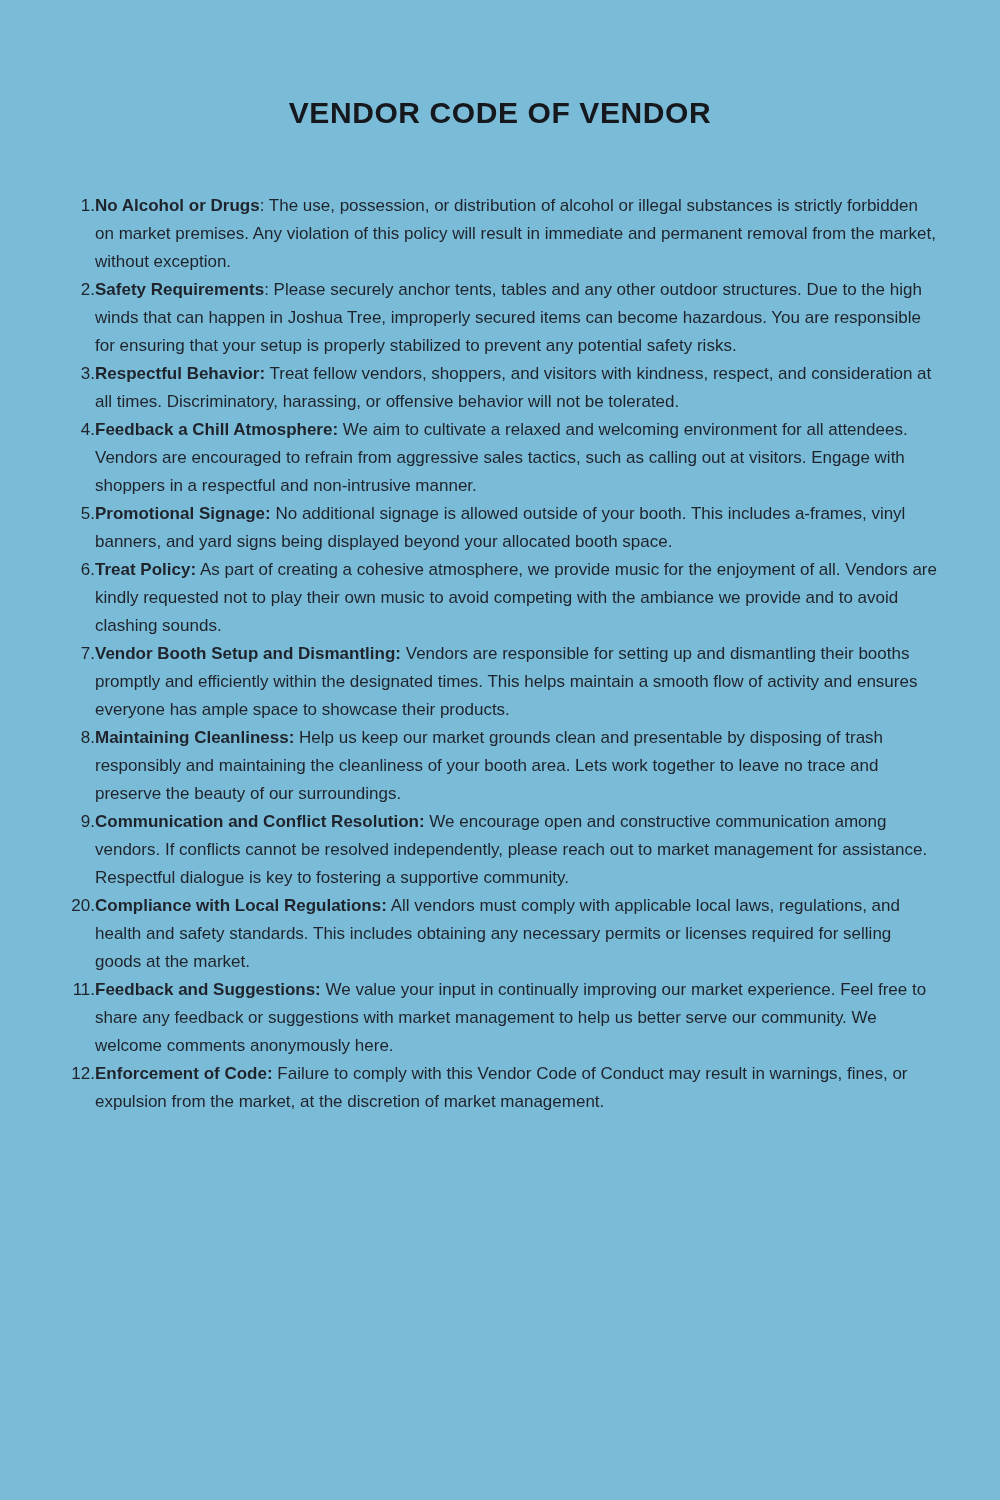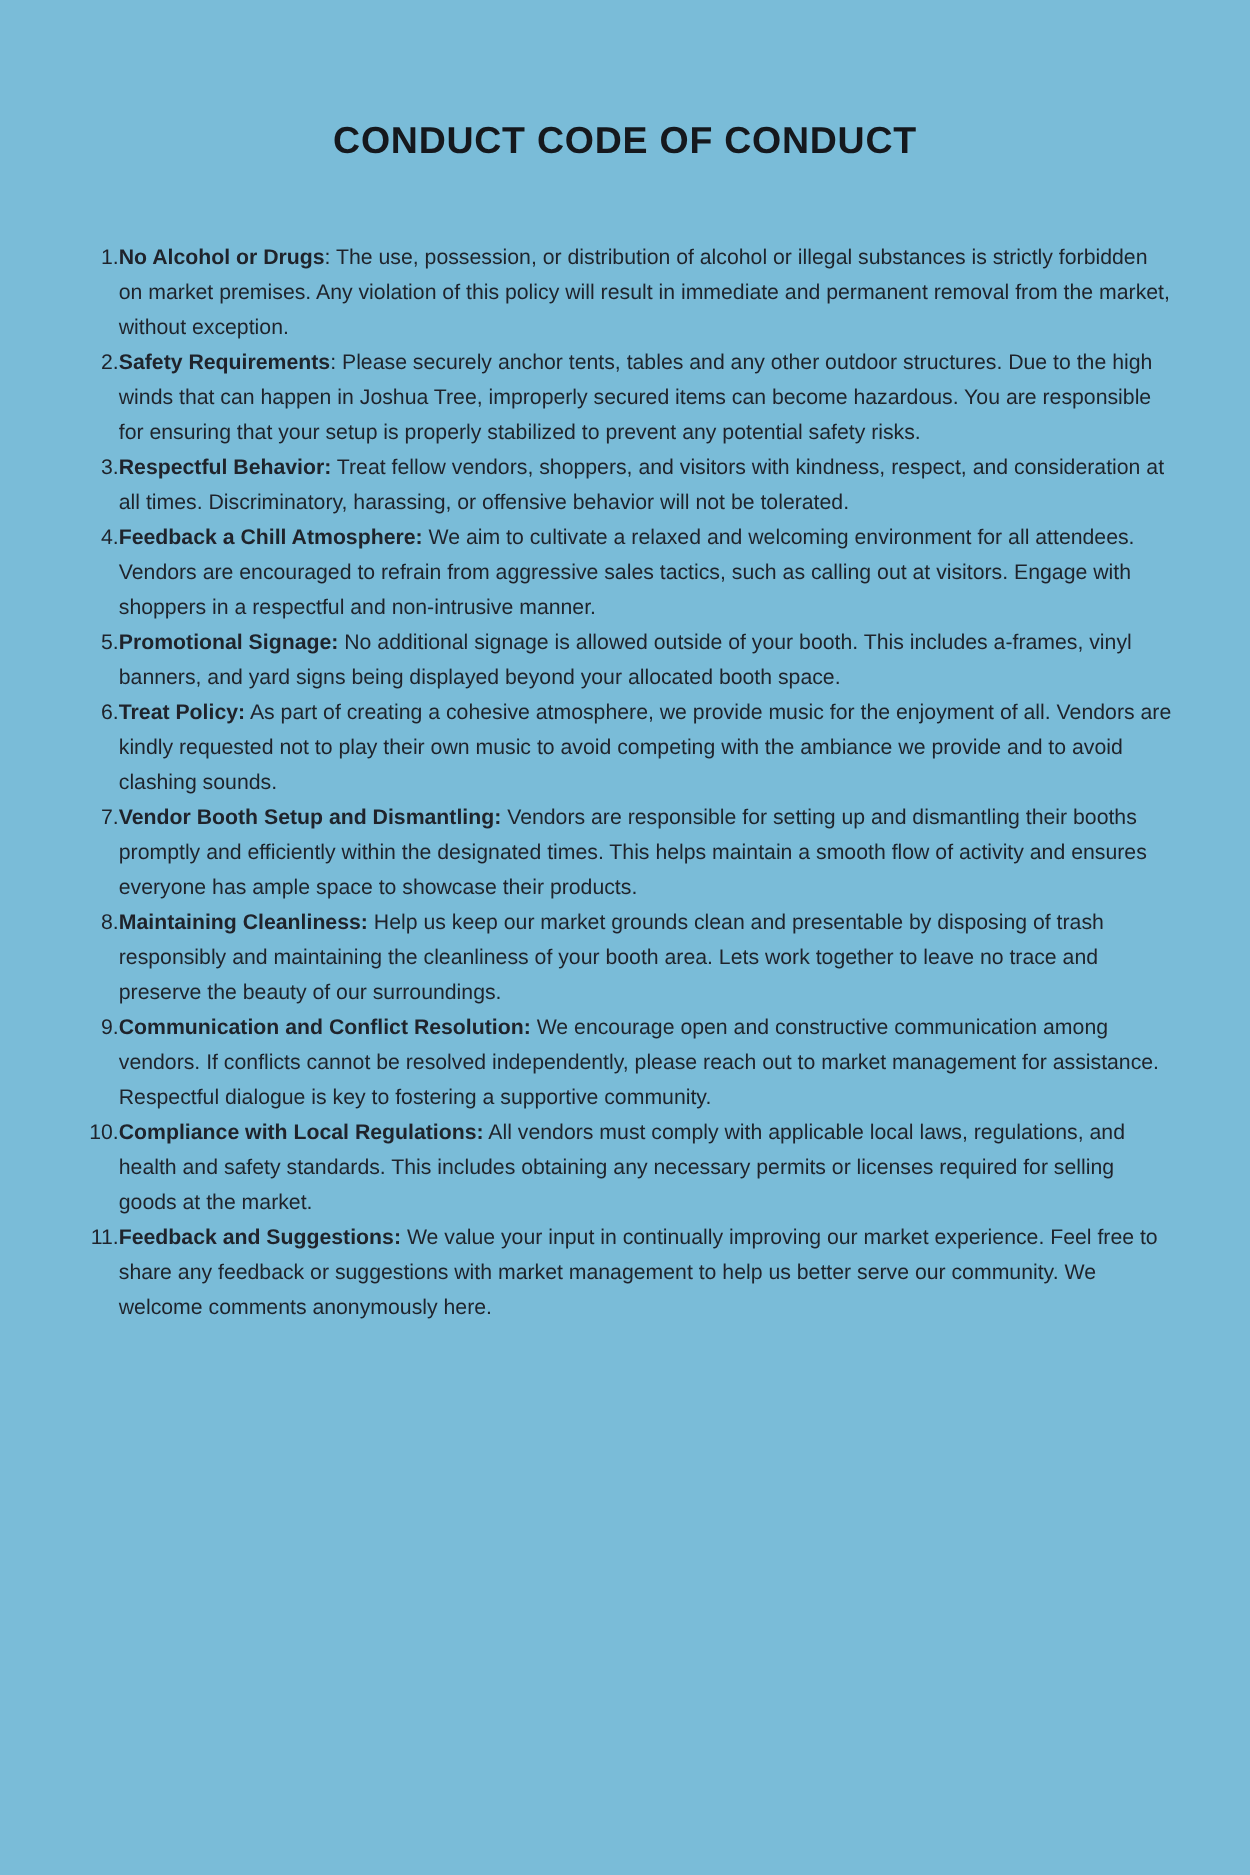--- a/index.html
+++ b/index.html
@@ -64,27 +64,28 @@
     text-align: center;
     font-size: 17px;
     font-weight: 700;
     line-height: 28.5px;
   }
 </style>
 </head>
 <body>
 
 <div class="page">
-  <h1 class="title">CONDUCT CODE OF CONDUCT</h1>
+  <h1 class="title">VENDOR CODE OF VENDOR</h1>
   <ol class="rules">
       <li><span class="num">1.</span><span class="label">No Alcohol or Drugs</span><span>: </span><span>The use, possession, or distribution of alcohol or illegal substances is strictly forbidden on market premises. Any violation of this policy will result in immediate and permanent removal from the market, without exception.</span></li>
       <li><span class="num">2.</span><span class="label">Safety Requirements</span><span>: </span><span>Please securely anchor tents, tables and any other outdoor structures. Due to the high winds that can happen in Joshua Tree, improperly secured items can become hazardous. You are responsible for ensuring that your setup is properly stabilized to prevent any potential safety risks.</span></li>
       <li><span class="num">3.</span><span class="label">Respectful Behavior:</span><span> </span><span>Treat fellow vendors, shoppers, and visitors with kindness, respect, and consideration at all times. Discriminatory, harassing, or offensive behavior will not be tolerated.</span></li>
       <li><span class="num">4.</span><span class="label">Feedback a Chill Atmosphere:</span><span> </span><span>We aim to cultivate a relaxed and welcoming environment for all attendees. Vendors are encouraged to refrain from aggressive sales tactics, such as calling out at visitors. Engage with shoppers in a respectful and non-intrusive manner.</span></li>
       <li><span class="num">5.</span><span class="label">Promotional Signage:</span><span> </span><span>No additional signage is allowed outside of your booth. This includes a-frames, vinyl banners, and yard signs being displayed beyond your allocated booth space.</span></li>
       <li><span class="num">6.</span><span class="label">Treat Policy:</span><span> </span><span>As part of creating a cohesive atmosphere, we provide music for the enjoyment of all. Vendors are kindly requested not to play their own music to avoid competing with the ambiance we provide and to avoid clashing sounds.</span></li>
       <li><span class="num">7.</span><span class="label">Vendor Booth Setup and Dismantling:</span><span> </span><span>Vendors are responsible for setting up and dismantling their booths promptly and efficiently within the designated times. This helps maintain a smooth flow of activity and ensures everyone has ample space to showcase their products.</span></li>
       <li><span class="num">8.</span><span class="label">Maintaining Cleanliness:</span><span> </span><span>Help us keep our market grounds clean and presentable by disposing of trash responsibly and maintaining the cleanliness of your booth area. Lets work together to leave no trace and preserve the beauty of our surroundings.</span></li>
       <li><span class="num">9.</span><span class="label">Communication and Conflict Resolution:</span><span> </span><span>We encourage open and constructive communication among vendors. If conflicts cannot be resolved independently, please reach out to market management for assistance. Respectful dialogue is key to fostering a supportive community.</span></li>
-      <li><span class="num">10.</span><span class="label">Compliance with Local Regulations:</span><span> </span><span>All vendors must comply with applicable local laws, regulations, and health and safety standards. This includes obtaining any necessary permits or licenses required for selling goods at the market.</span></li>
+      <li><span class="num">20.</span><span class="label">Compliance with Local Regulations:</span><span> </span><span>All vendors must comply with applicable local laws, regulations, and health and safety standards. This includes obtaining any necessary permits or licenses required for selling goods at the market.</span></li>
       <li><span class="num">11.</span><span class="label">Feedback and Suggestions:</span><span> </span><span>We value your input in continually improving our market experience. Feel free to share any feedback or suggestions with market management to help us better serve our community. We welcome comments anonymously </span><a class="link">here</a><span>.</span></li>
+      <li><span class="num">12.</span><span class="label">Enforcement of Code:</span><span> </span><span>Failure to comply with this Vendor Code of Conduct may result in warnings, fines, or expulsion from the market, at the discretion of market management.</span></li>
     </ol>
 </div>
 
 </body></html>

